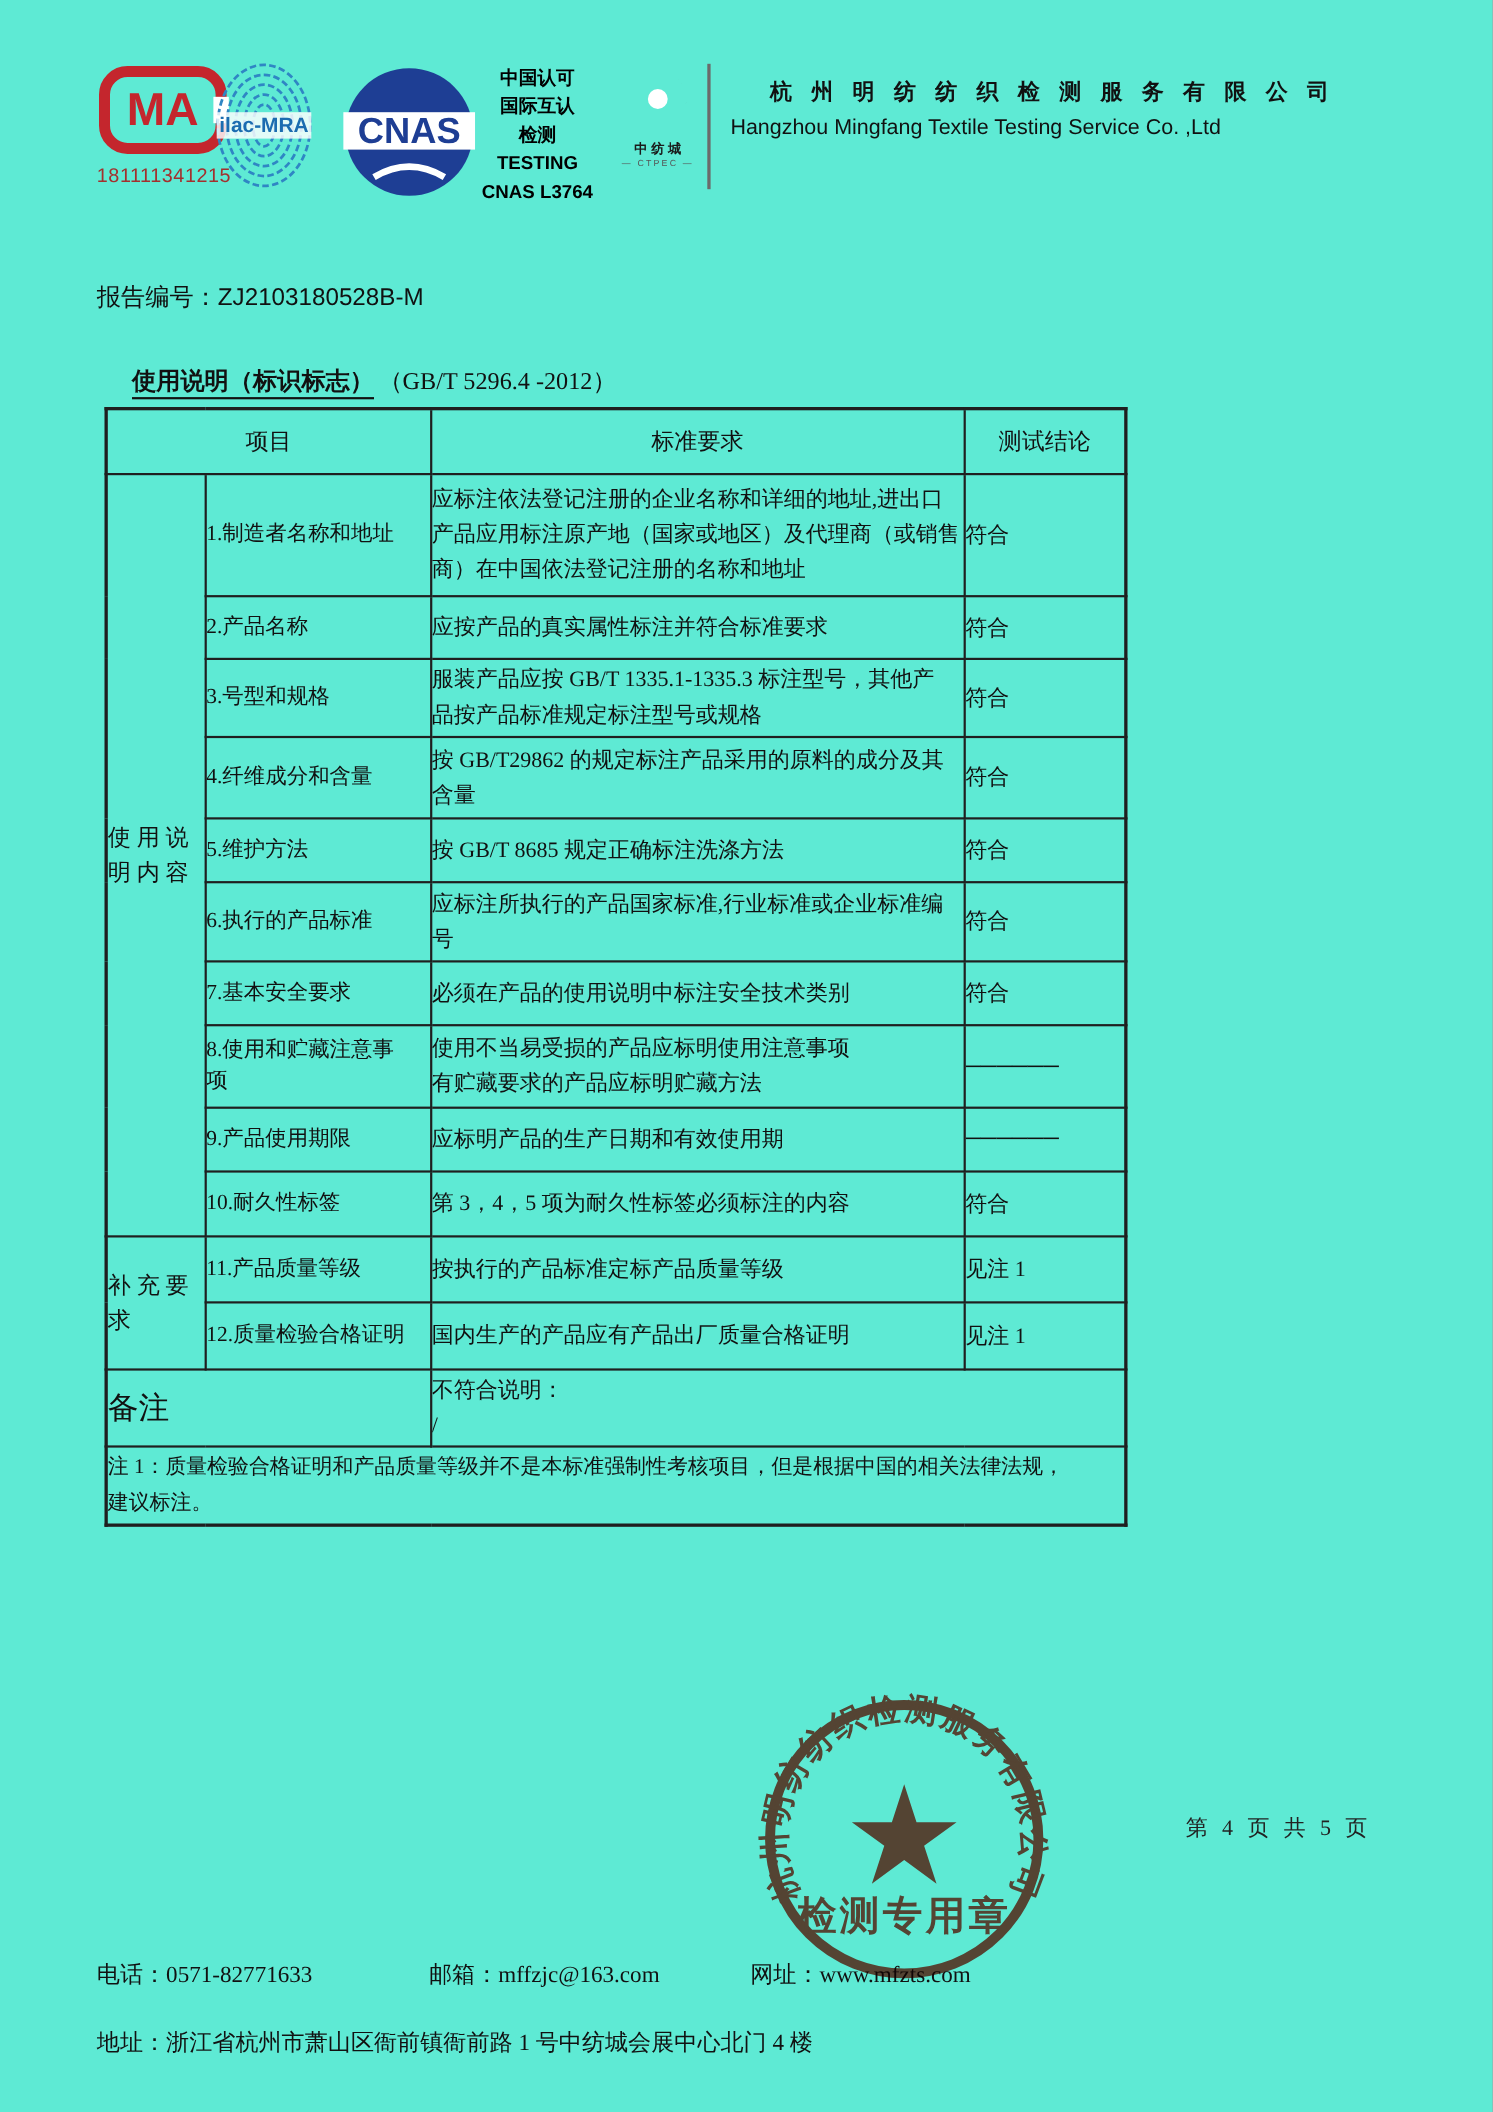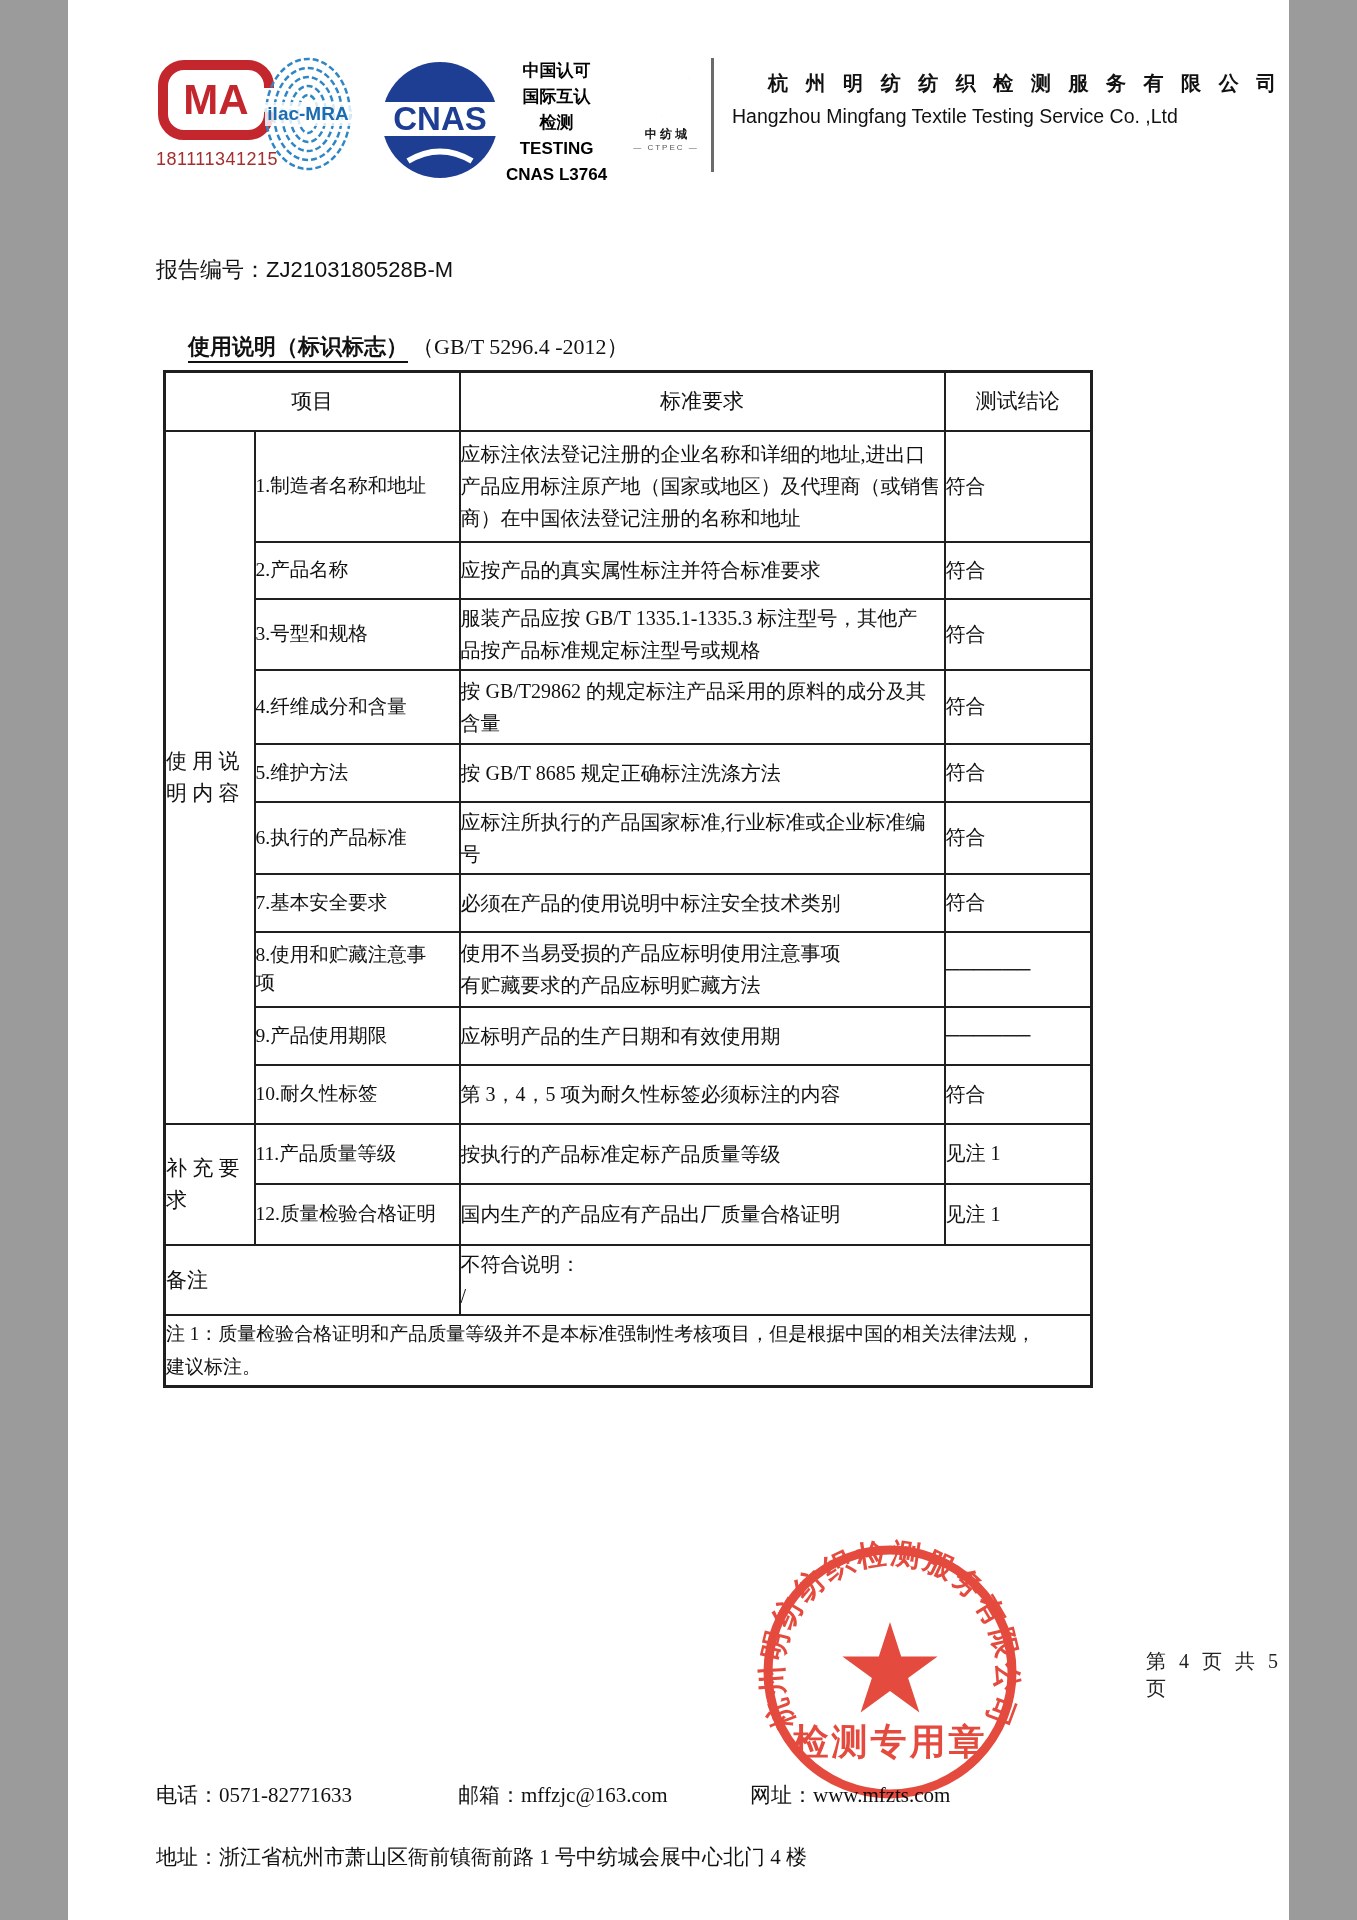--- a/index.html
+++ b/index.html
@@ -1,20 +1,20 @@
 <!DOCTYPE html>
 <html><head>
 <meta charset="utf-8">
 <style>
   html,body{margin:0;padding:0;background:#9b9b9b;}
   .page{
     position:relative;
-    width:1221px;height:1920px;
+    width:1357px;height:1920px;
     margin:0 auto;
-    background:#ffffff;
+    background:#5eead4;
     font-family:"Liberation Serif","DejaVu Serif",serif;
     color:#111;
     overflow:hidden;
   }
   
   .cma{position:absolute;left:88px;top:60px;width:120px;text-align:center;}
   .cma-box{
     position:relative;width:96px;height:60px;margin:0 auto;
     border:10px solid #c4262d;border-radius:26px;
     display:flex;align-items:center;justify-content:center;
@@ -55,21 +55,21 @@
     text-align:left;padding:0 6px;line-height:32px;
     white-space:pre-line;font-size:21px;
   }
   td.item{
     text-align:left;padding:2px 4px 2px 8px;font-size:19.5px;line-height:28px;white-space:pre-line;
   }
   td.req{
     text-align:left;padding:2px 6px 2px 12px;line-height:32px;white-space:pre-line;
   }
   td.res{text-align:left;font-size:20px;}
-  td.remark-label{text-align:left;padding-left:10px;font-size:21px;margin-top:32px;}
+  td.remark-label{text-align:left;padding-left:10px;font-size:28px;margin-top:32px;}
   td.remark-text{text-align:left;padding:4px 6px 4px 12px;line-height:32px;white-space:pre-line;vertical-align:top;}
   td.note{
     text-align:left;padding:4px 8px 4px 10px;font-weight:bold;font-size:19px;
     line-height:33px;white-space:pre-line;vertical-align:middle;
   }
   
   .stamp{position:absolute;left:682px;top:1532px;mix-blend-mode:multiply;opacity:.92;}
   .page-info{position:absolute;left:1078px;top:1648px;font-size:20px;letter-spacing:4px;color:#222;}
   .foot-address{position:absolute;left:88px;top:1799px;font-size:21px;color:#111;margin-top:44px;}
   .foot-phone{position:absolute;left:88px;top:1781px;font-size:21px;color:#111;}

